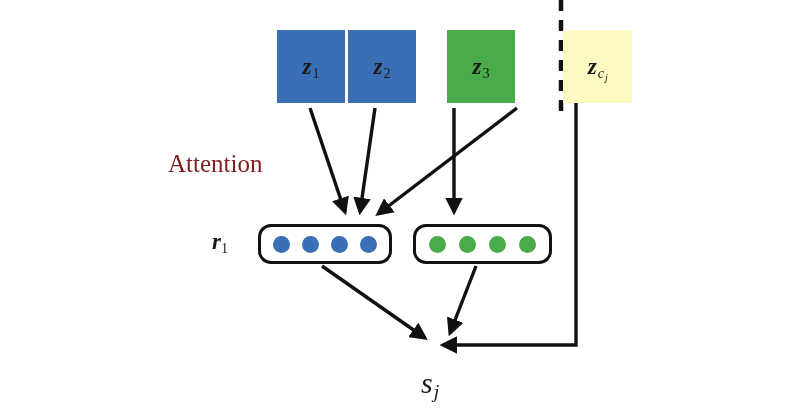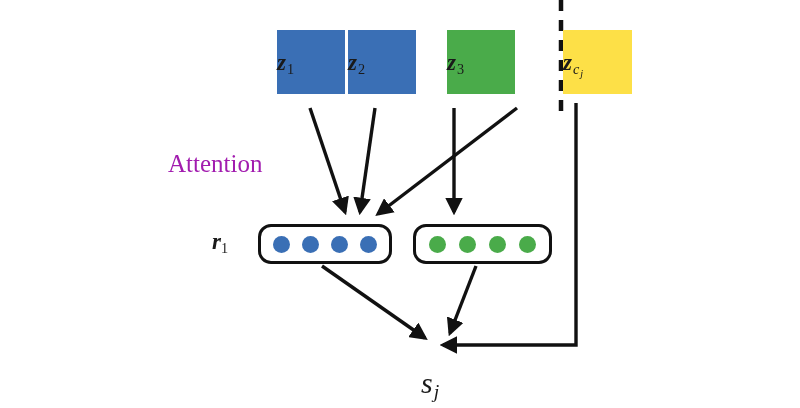--- a/index.html
+++ b/index.html
@@ -19,23 +19,24 @@
     position: absolute;
     left: 0;
     top: 0;
     width: 800px;
     height: 408px;
   }
   
   .token-box {
     position: absolute;
     top: 30px;
-    height: 64px;
+    height: 73px;
     display: flex;
     align-items: center;
+    justify-content: center;
     box-sizing: border-box;
   }
   .token-label {
     font-family: "Liberation Serif", "DejaVu Serif", serif;
     font-style: italic;
     font-weight: bold;
     font-size: 23px;
     color: #1a1a1a;
     line-height: 1;
     letter-spacing: 0.5px;
@@ -57,21 +58,21 @@
     font-size: 0.72em;
     font-style: italic;
     top: 3px;
   }
   
   #attention-label {
     position: absolute;
     left: 168px;
     top: 150px;
     font-size: 25px;
-    color: #a21caf;
+    color: #7f1d1d;
     font-family: "Liberation Serif", "DejaVu Serif", serif;
     white-space: nowrap;
   }
   
   #r-label {
     position: absolute;
     left: 212px;
     top: 229px;
     font-size: 23px;
     font-style: italic;
@@ -157,21 +158,21 @@
 
   <div class="token-box" style="left:348px; width:68px; background:#3a6fb5;">
     <span class="token-label"><span>z</span><sub>2</sub></span>
   </div>
 
   <div class="token-box" style="left:419px; width:68px; background:#4aab4a;margin-left:28px;">
     <span class="token-label"><span>z</span><sub>3</sub></span>
   </div>
 
 
-  <div class="token-box" style="left:563px; width:69px; background:#fde047;">
+  <div class="token-box" style="left:563px; width:69px; background:#fef9c3;">
     <span class="token-label"><span>z</span><sub class="ital"><span>c</span><sub>j</sub></sub></span>
   </div>
 
   <div id="attention-label">Attention</div>
 
   <div id="r-label"><span>r</span><sub>1</sub></div>
 
   <div class="capsule" style="left:258px; top:224px; width:134px; height:40px;">
     <span class="dot" style="background:#3a6fb5;"></span>
     <span class="dot" style="background:#3a6fb5;"></span>

